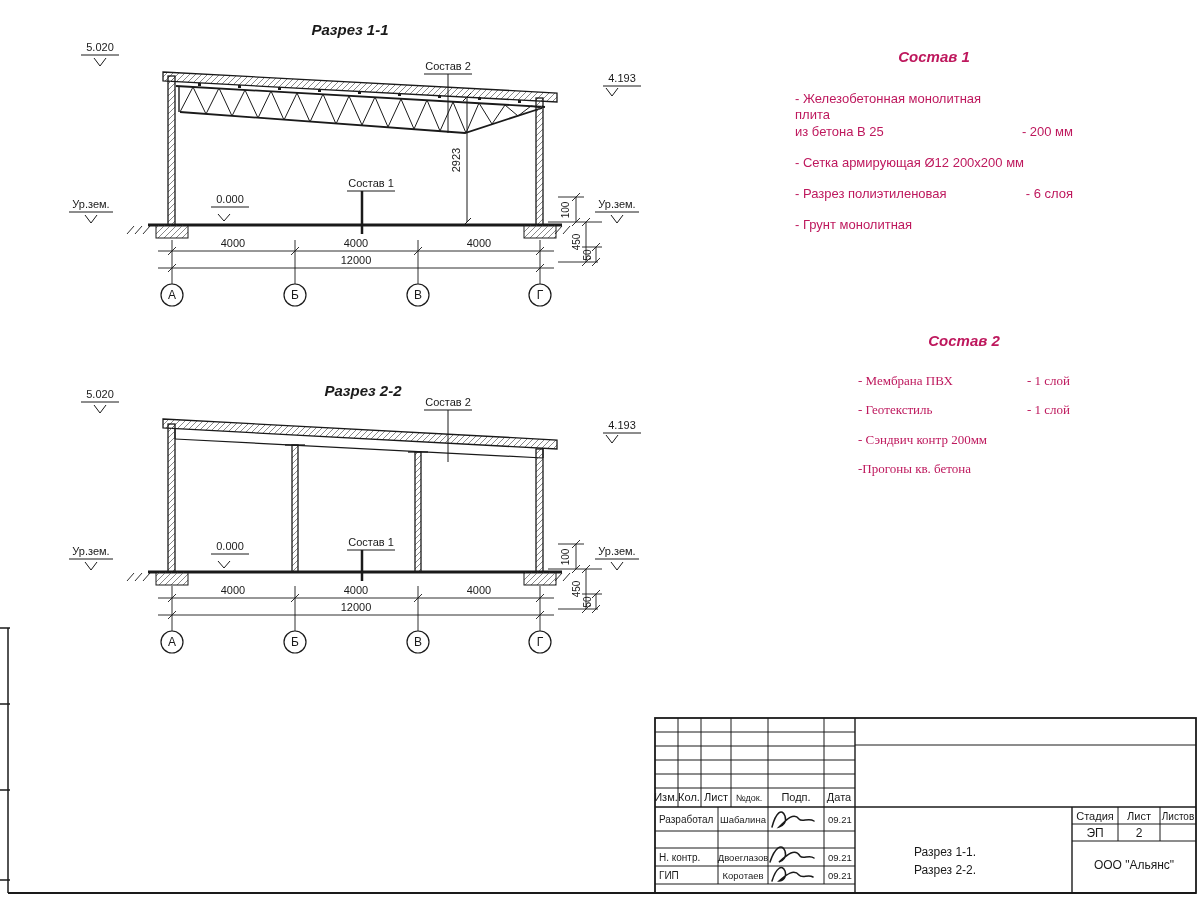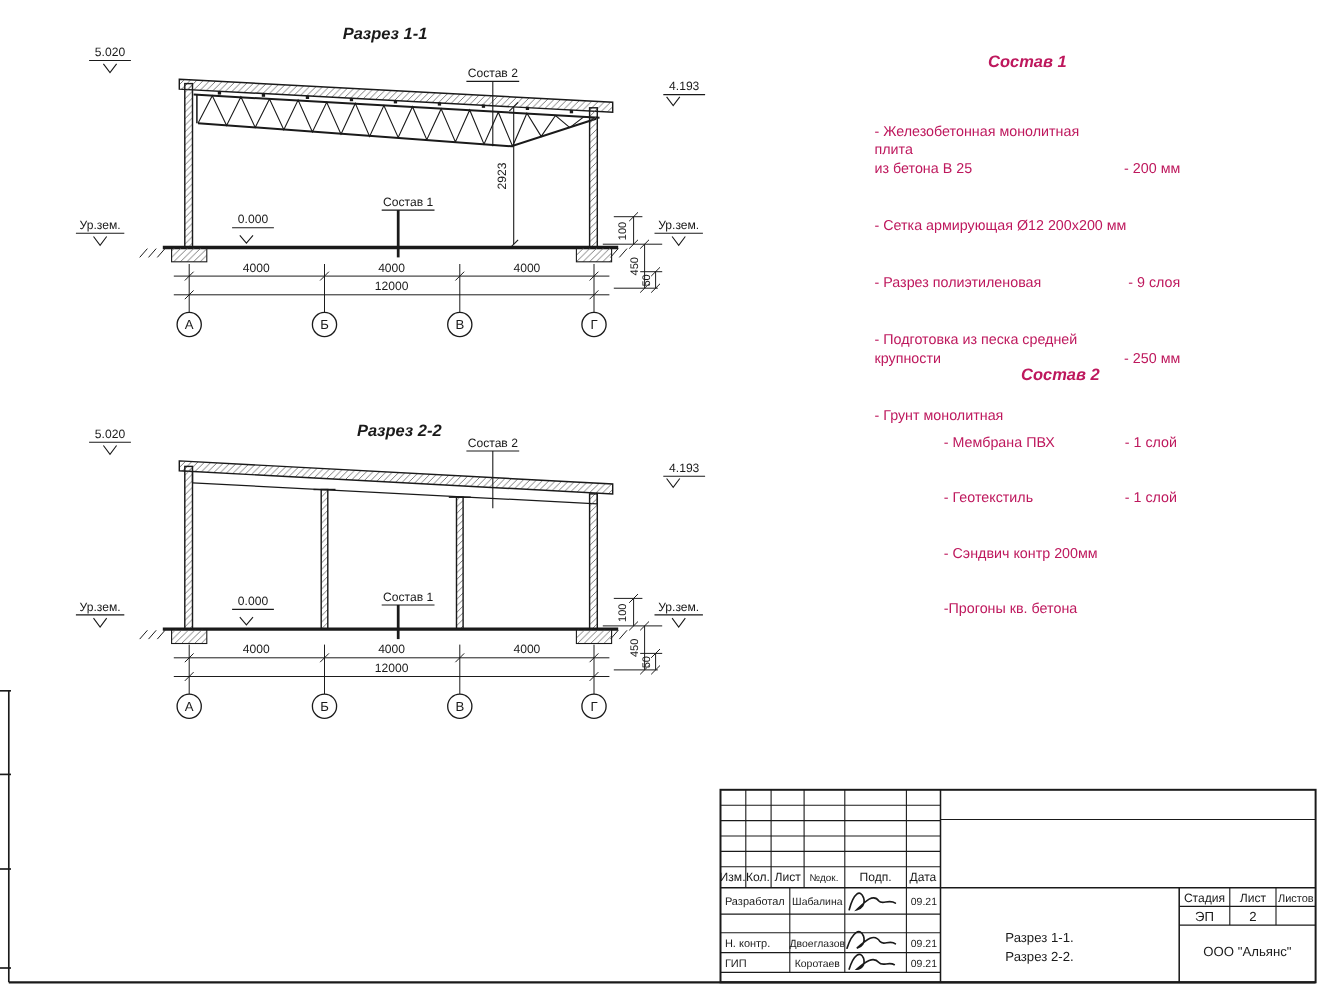--- a/index.html
+++ b/index.html
@@ -13,26 +13,26 @@
   .ttl{font-size:15px;font-style:italic;font-weight:bold;}
   .tb{font-size:11px;}
   .tbs{font-size:9px;}
   .tbr{font-size:10px;}
   .tbn{font-size:9.5px;}
   .tbd{font-size:9.5px;}
   .tbt{font-size:12px;}
   .sostav-block{position:absolute;}
   .sostav-title{font-size:15px;font-style:italic;font-weight:bold;text-align:center;}
   .s-item{display:flex;justify-content:space-between;align-items:flex-end;font-size:13px;line-height:1.25;}
-  .s-text{white-space:pre-line;margin-top:21px;}
+  .s-text{white-space:pre-line;}
   .s-val{white-space:nowrap;padding-left:8px;}
   #sostav1 .sostav-title{margin-bottom:26px;}
   #sostav1 .s-item{margin-bottom:15px;}
   #sostav2 .sostav-title{margin-bottom:24px;}
-  #sostav2 .s-item{margin-bottom:13px;}
+  #sostav2 .s-item{margin-bottom:13px;font-family:Liberation Serif, serif;}
 </style>
 </head>
 <body>
 
 <div id="sheet">
 
 <svg id="draw" width="1200" height="900" viewBox="0 0 1200 900">
   <defs>
     <pattern id="hatch" patternUnits="userSpaceOnUse" width="6" height="6">
       <line x1="0" y1="6" x2="6" y2="0" stroke="#555" stroke-width="0.7"></line>
@@ -387,26 +387,21 @@
     <span class="s-text">- Железобетонная  монолитная плита
 из бетона В 25</span>
     <span class="s-val">- 200 мм</span>
   </div>
   <div class="s-item">
     <span class="s-text">- Сетка армирующая Ø12 200x200 мм</span>
     <span class="s-val"></span>
   </div>
   <div class="s-item">
     <span class="s-text">- Разрез полиэтиленовая</span>
-    <span class="s-val">- 9 слоя</span>
-  </div>
-  <div class="s-item">
-    <span class="s-text">- Подготовка из песка средней
-крупности</span>
-    <span class="s-val">- 250 мм</span>
+    <span class="s-val">- 6 слоя</span>
   </div>
   <div class="s-item">
     <span class="s-text">- Грунт монолитная</span>
     <span class="s-val"></span>
   </div>
 </div>
 
 <div class="sostav-block" id="sostav2" style="left:858px;top:332px;width:212px;">
   <div class="sostav-title">Состав 2</div>
   <div class="s-item">

